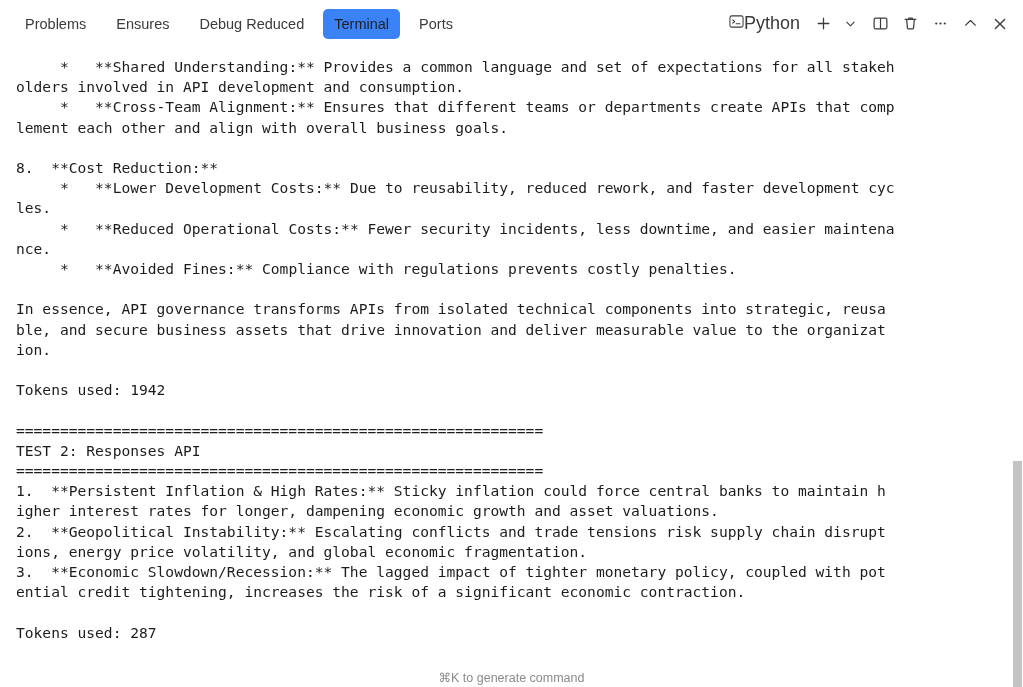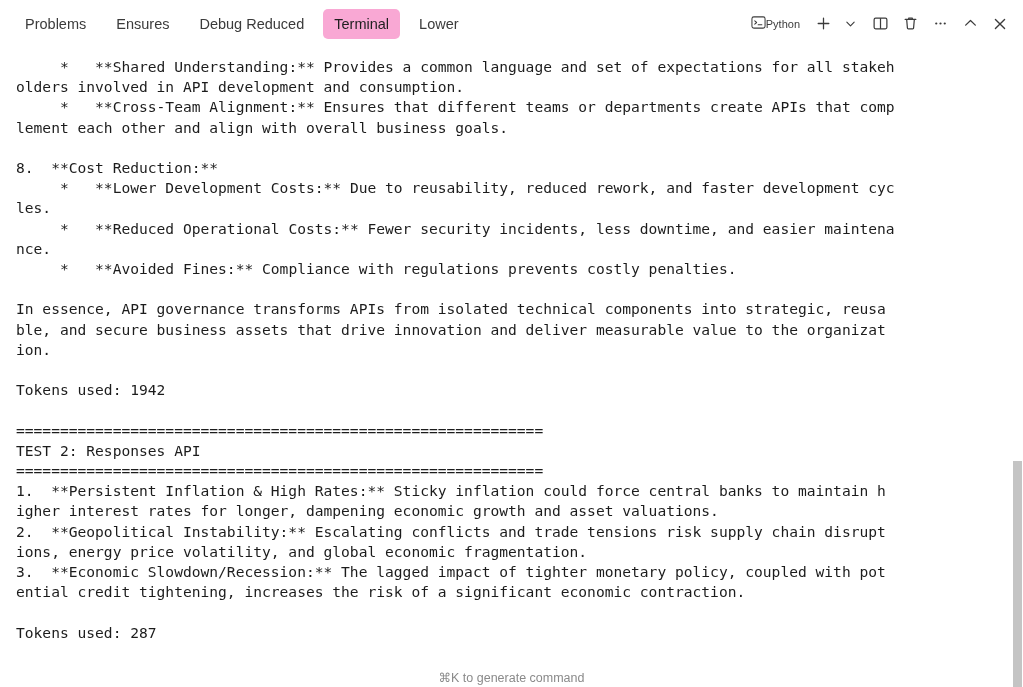--- a/index.html
+++ b/index.html
@@ -34,21 +34,21 @@
   .tab {
     font-size: 14.5px;
     color: #3b3b3b;
     padding: 5px 11px;
     border-radius: 5px;
     line-height: 20px;
     white-space: nowrap;
     cursor: pointer;
   }
   .tab.active {
-    background: #f9a8d4;
+    background: #3b82f6;
     color: #1f1f1f;
   }
   .header-right {
     margin-left: auto;
     display: flex;
     align-items: center;
     gap: 4px;
     padding-right: 2px;
   }
   .hdr-btn {
@@ -60,21 +60,21 @@
     border-radius: 5px;
     color: #3b3b3b;
     cursor: pointer;
     padding: 0 4px;
     box-sizing: border-box;
   }
   .hdr-btn svg { display: block; }
   .shell-label {
     display: flex;
     align-items: center;
-    font-size: 11px;
+    font-size: 18px;
     color: #3b3b3b;
     padding: 0 6px 0 2px;
     cursor: pointer;
     border-radius: 5px;
     height: 26px;
   }
   .plus-group {
     display: flex;
     align-items: center;
     gap: 1px;
@@ -148,21 +148,21 @@
 </head>
 <body>
 
 <div class="panel-header">
 
   <div class="tabs">
     <div class="tab">Problems</div>
     <div class="tab">Ensures</div>
     <div class="tab">Debug Reduced</div>
     <div class="tab active">Terminal</div>
-    <div class="tab">Lower</div>
+    <div class="tab">Ports</div>
   </div>
 
   <div class="header-right">
 
     <div class="shell-label">
       <span>
         <svg width="15" height="15" viewBox="0 0 16 16" fill="none">
           <rect x="1" y="2" width="14" height="12" rx="2" stroke="#3b3b3b" stroke-width="1.1"></rect>
           <path d="M4 6.2l2 1.8-2 1.8" stroke="#3b3b3b" stroke-width="1.1" stroke-linecap="round" stroke-linejoin="round"></path>
           <path d="M7.6 10.3h4" stroke="#3b3b3b" stroke-width="1.1" stroke-linecap="round"></path>

